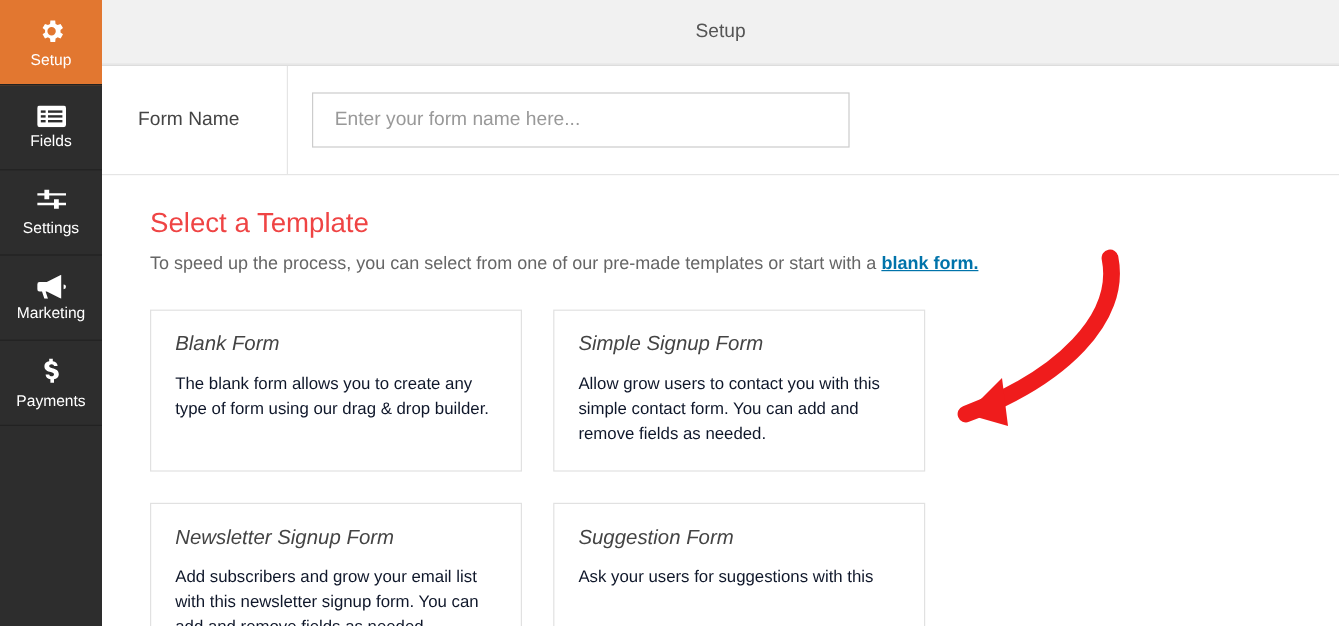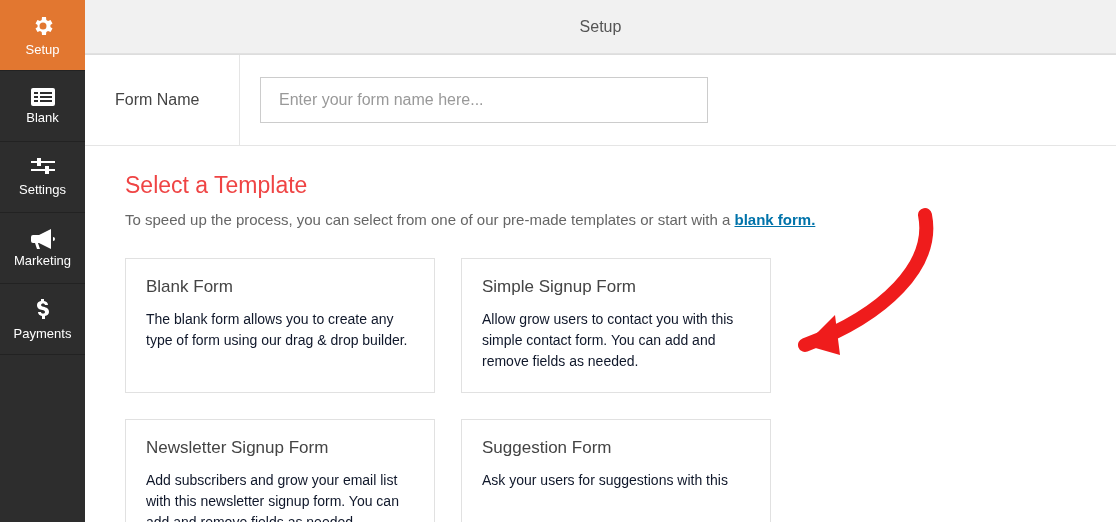--- a/index.html
+++ b/index.html
@@ -128,20 +128,21 @@
     border: 1px solid #e1e1e1;
     padding: 18px 20px 20px 20px;
     cursor: pointer;
     background:#fff;
   }
   .template-card-title {
     font-size: 17px;
     color: #444;
     font-weight:400;
     margin-bottom: 12px;
+    font-style: italic;
   }
   .template-card-desc {
     font-size: 14px;
     color: #0f172a;
     line-height: 1.5;
   }
 
   .arrow-overlay {
     position: absolute;
     left: 680px;
@@ -166,21 +167,21 @@
       <svg width="24" height="18" viewBox="0 0 24 18">
           <rect x="0" y="0" width="24" height="18" rx="2" fill="#fff"></rect>
           <rect x="3" y="4" width="4" height="2" fill="#2d2d2d"></rect>
           <rect x="9" y="4" width="12" height="2" fill="#2d2d2d"></rect>
           <rect x="3" y="8" width="4" height="2" fill="#2d2d2d"></rect>
           <rect x="9" y="8" width="12" height="2" fill="#2d2d2d"></rect>
           <rect x="3" y="12" width="4" height="2" fill="#2d2d2d"></rect>
           <rect x="9" y="12" width="12" height="2" fill="#2d2d2d"></rect>
         </svg>
     </span>
-    <span>Blank</span>
+    <span>Fields</span>
   </div>
   <div class="sidebar-item">
     <span class="icon">
       <svg width="24" height="20" viewBox="0 0 24 20">
           <path fill="#fff" d="M0 3h6v2H0zM10 3h14v2H10zM6 0h4v8H6zM0 11h14v2H0zM18 11h6v2h-6zM14 8h4v8h-4z"></path>
         </svg>
     </span>
     <span>Settings</span>
   </div>
   <div class="sidebar-item">

